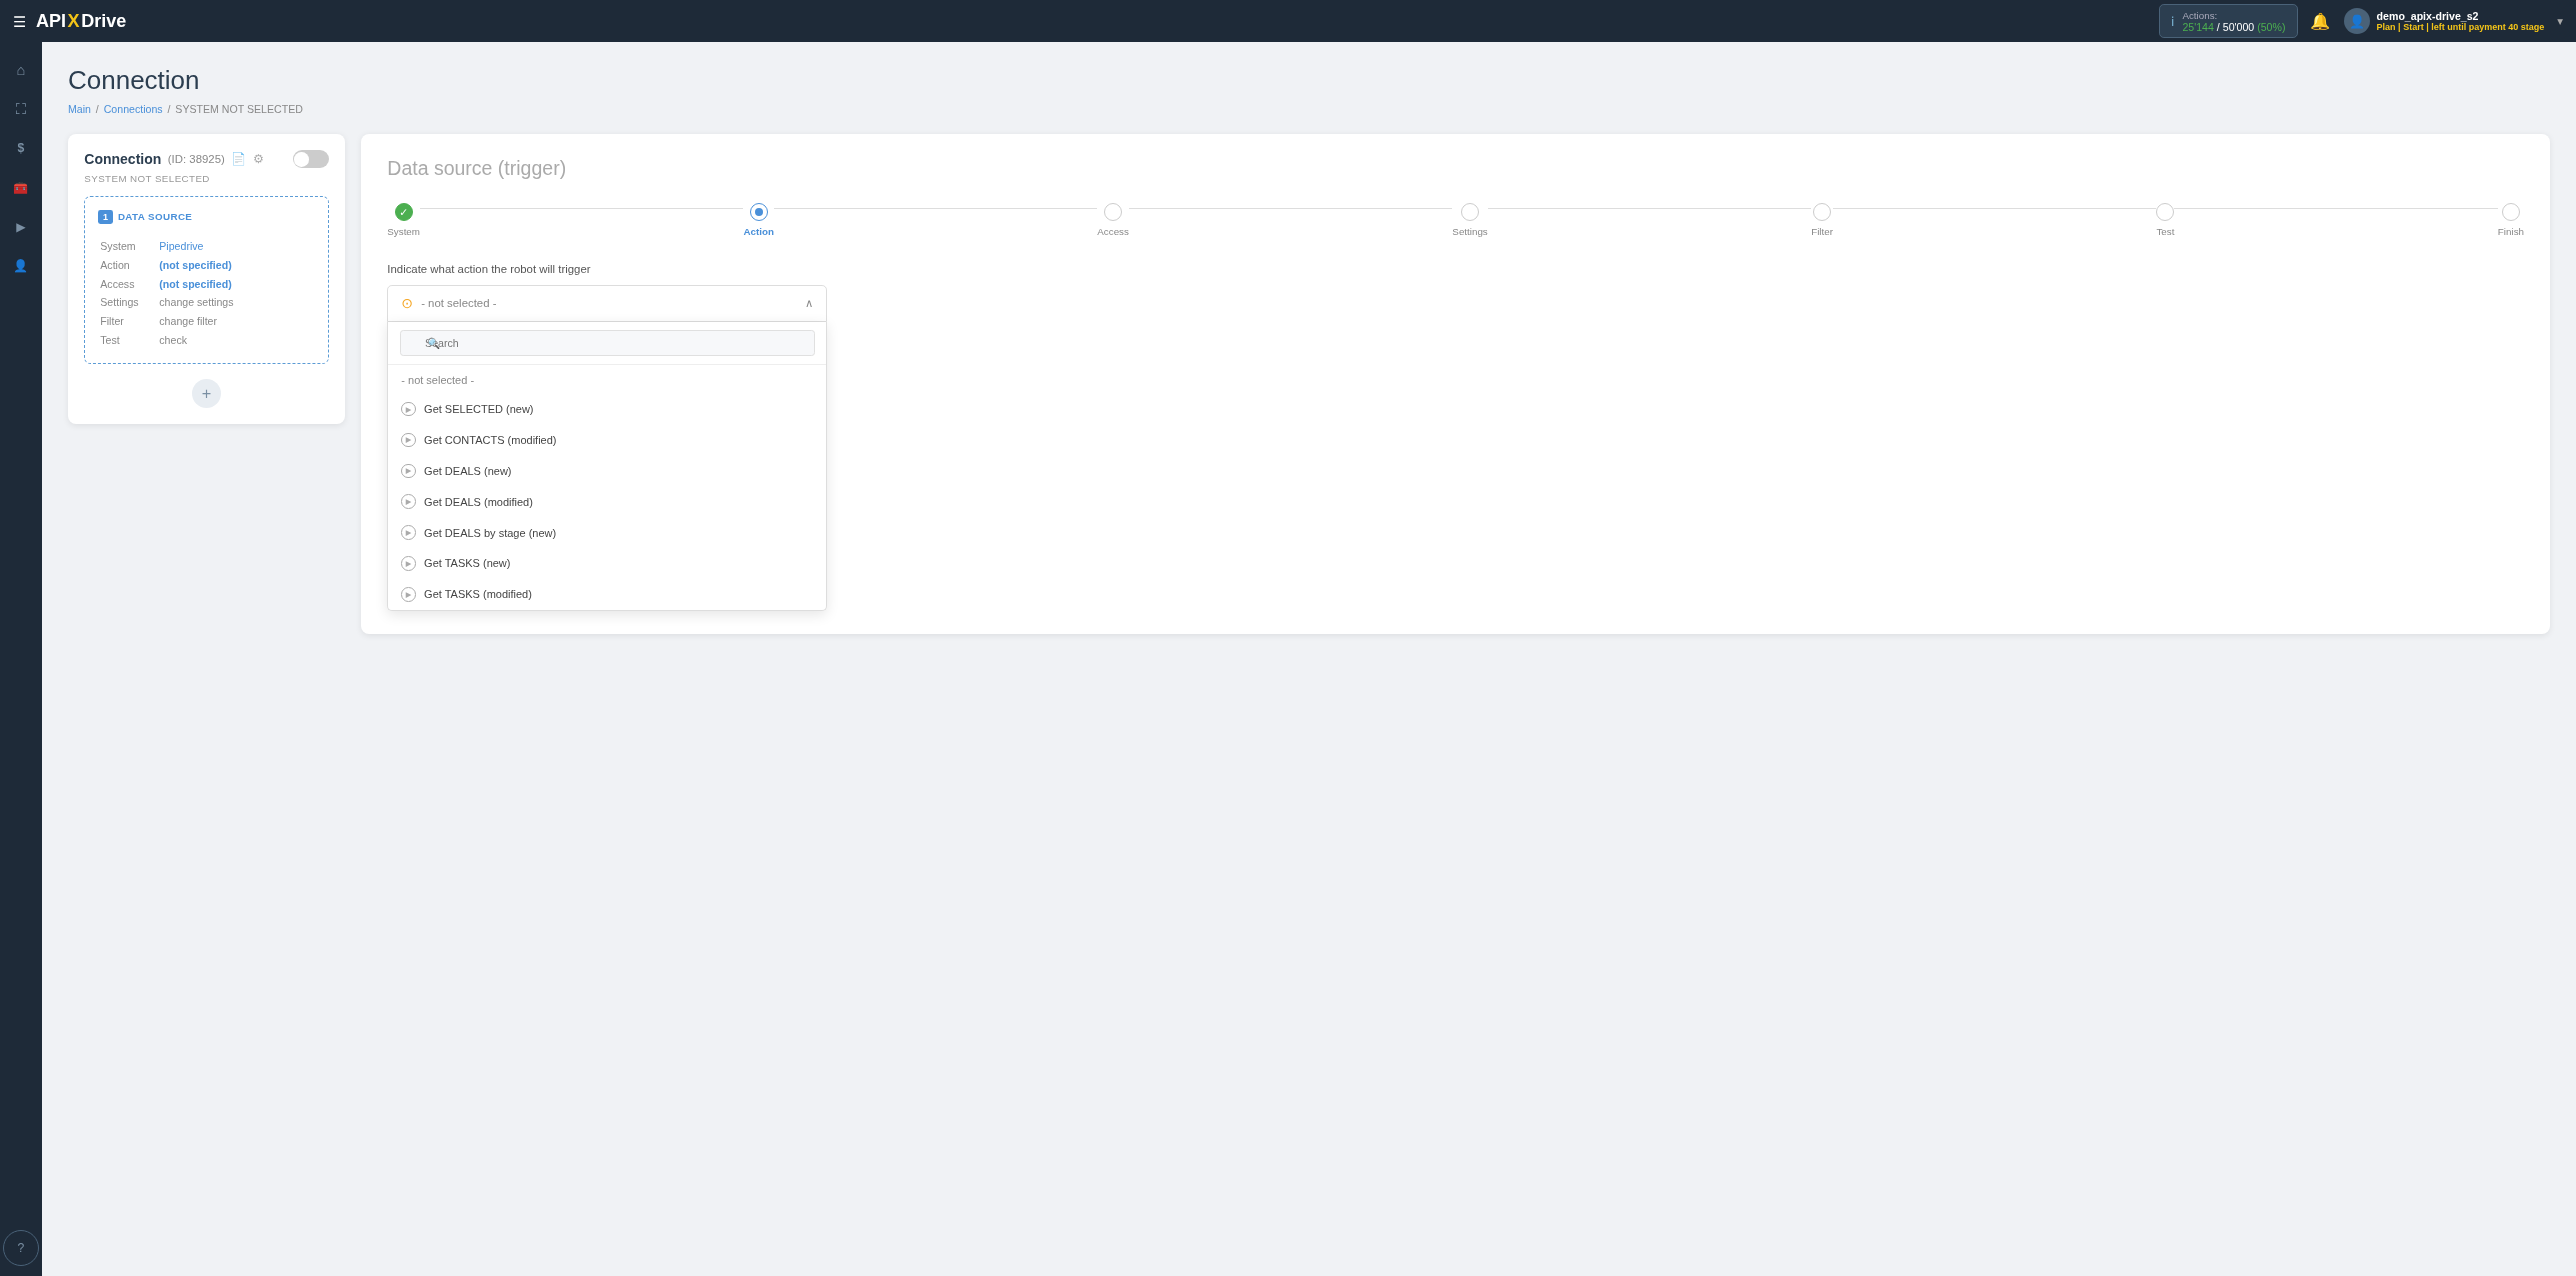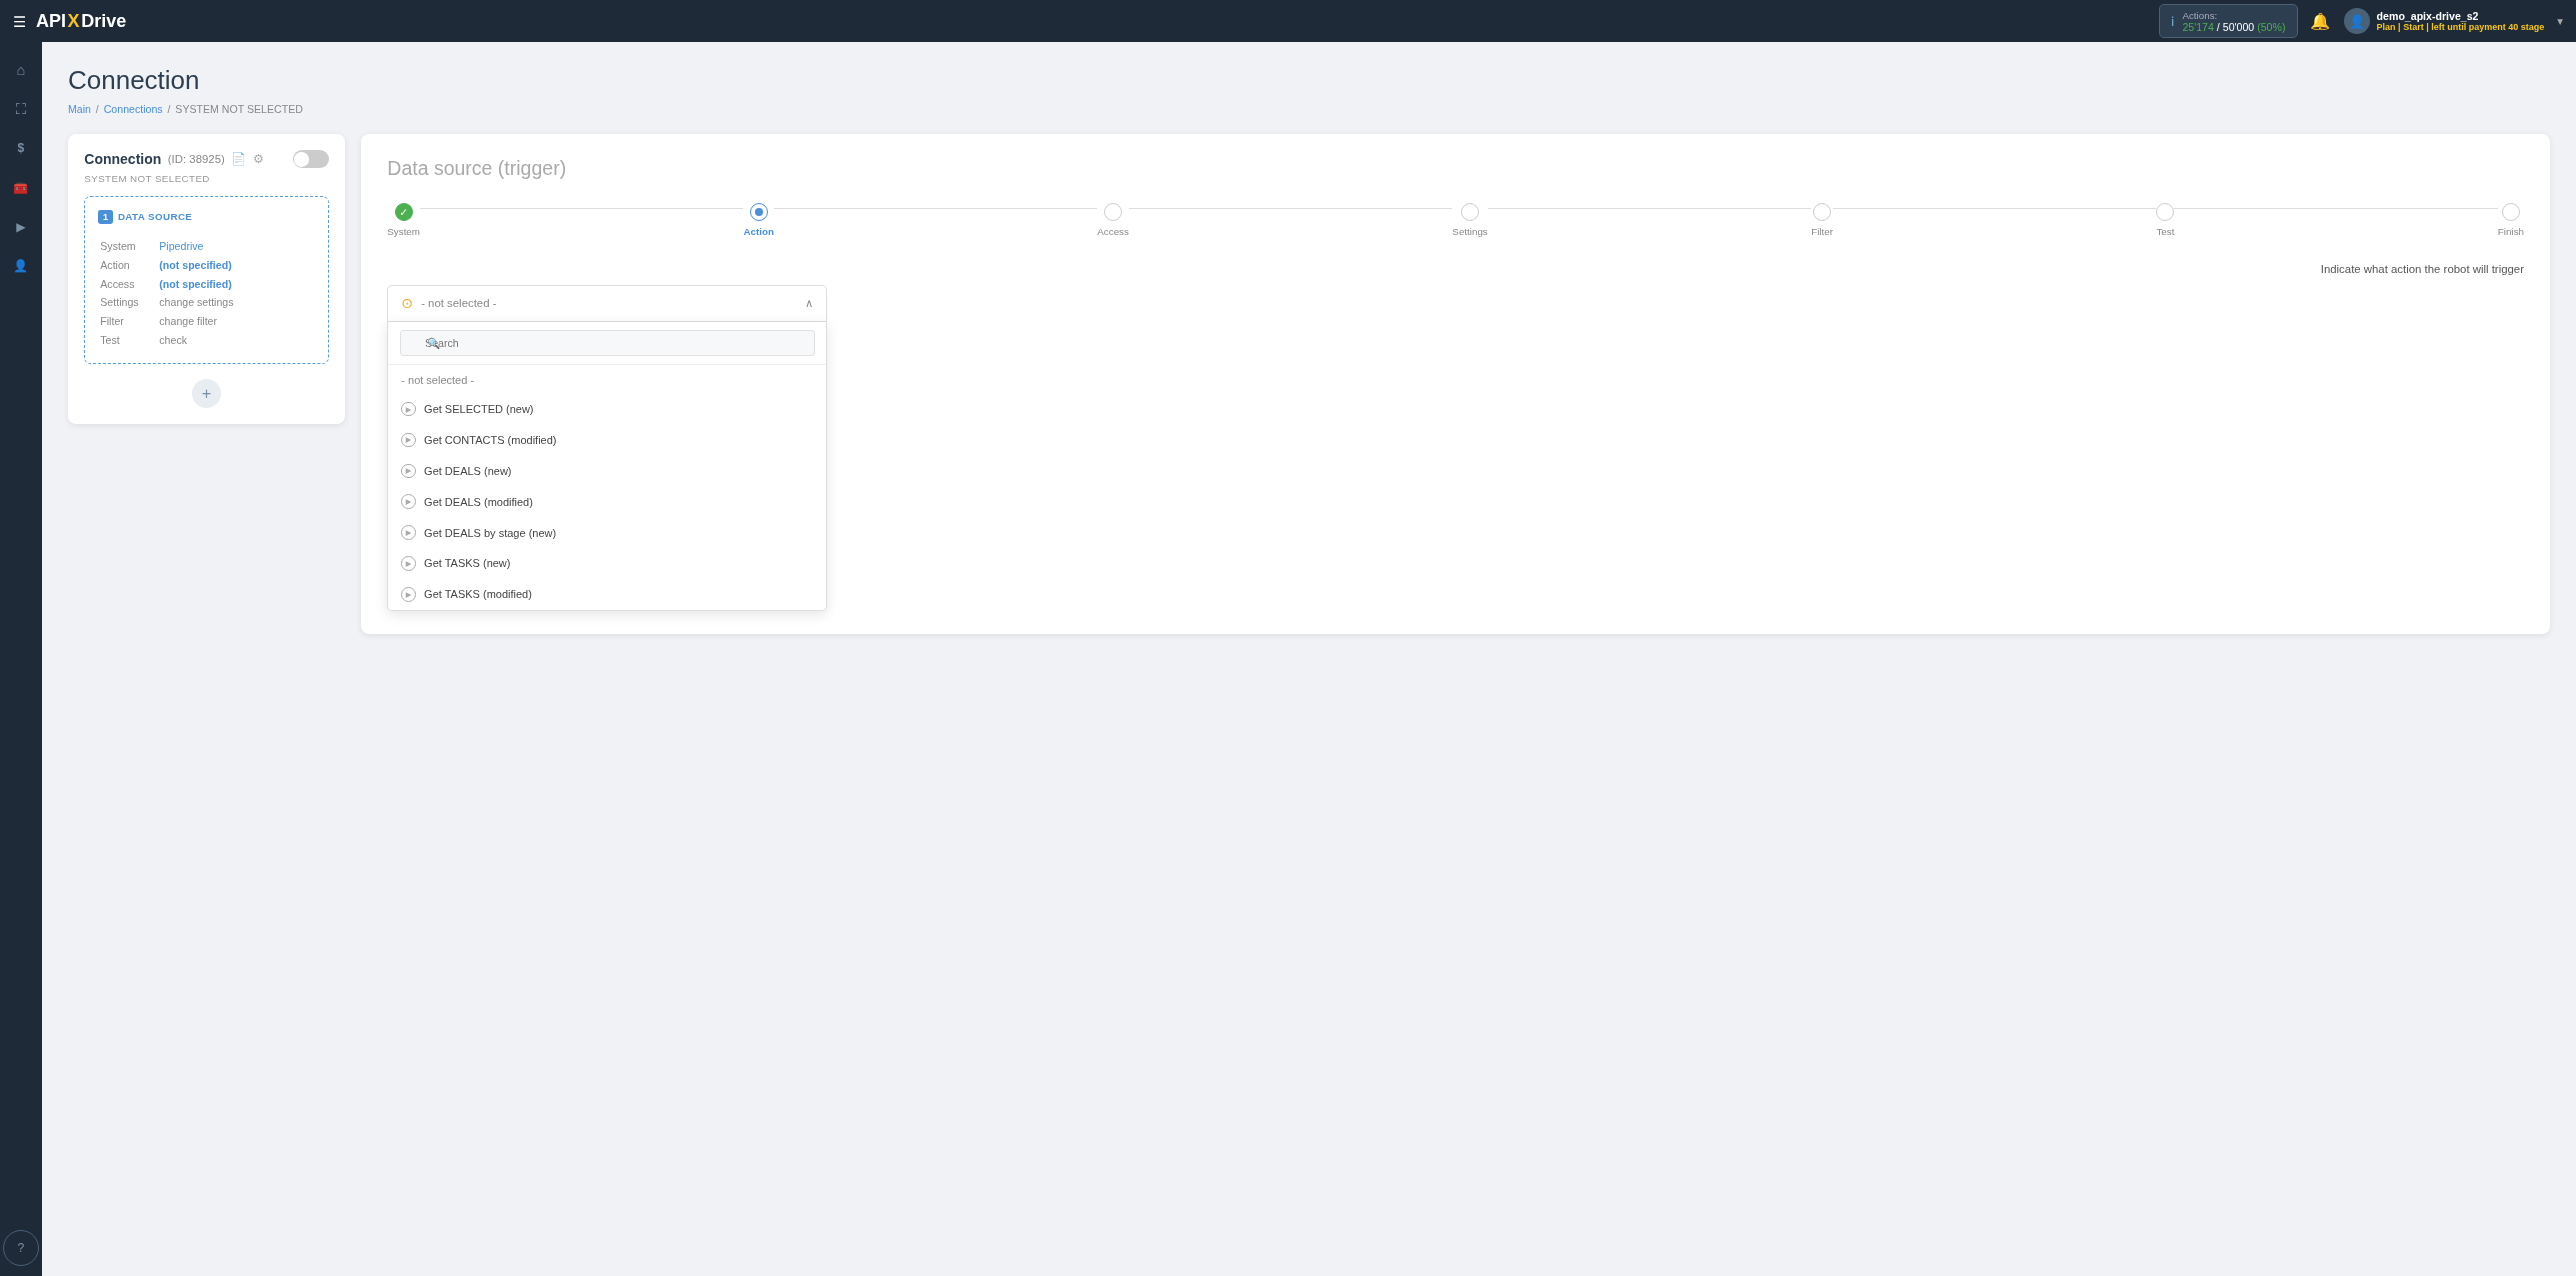--- a/index.html
+++ b/index.html
@@ -190,21 +190,21 @@
       border-radius: 50%;
       background: #4a90d9;
     }
     .step-label { font-size: 9.8px; color: #888; }
     .step-label.active { color: #4a90d9; font-weight: 600; }
     .step-line {
       flex: 1; height: 0.8px; background: #ddd; margin-bottom: 23px;
     }
 
     
-    .action-trigger-label { font-size: 11.4px; color: #555; margin-bottom: 9.8px; font-weight: 500; text-align: right; }
+    .action-trigger-label { font-size: 11.4px; color: #555; margin-bottom: 9.8px; font-weight: 500; }
 
     
     .dropdown-container { position: relative; width: 440px; }
     .dropdown-selected {
       border: 1.2px solid #ddd;
       border-radius: 4.9px 4.9px 0 0;
       padding: 9.8px 13px;
       display: flex; align-items: center; gap: 8.1px;
       cursor: pointer;
       background: #fff;
@@ -261,21 +261,21 @@
     <span class="logo-api">API</span>
     <span class="logo-x">X</span>
     <span class="logo-drive">Drive</span>
   </div>
   <div class="header-spacer"></div>
   <div class="actions-badge">
     <span class="info-icon">ℹ</span>
     <div>
       <div class="actions-label">Actions:</div>
       <div class="actions-value">
-        <span class="actions-green">25'174</span>
+        <span class="actions-green">25'144</span>
         <span> / </span>
         <span>50'000</span>
         <span> </span>
         <span class="actions-green">(50%)</span>
       </div>
     </div>
   </div>
   <span class="bell-icon">🔔</span>
   <div class="user-section">
     <div class="user-avatar">👤</div>

